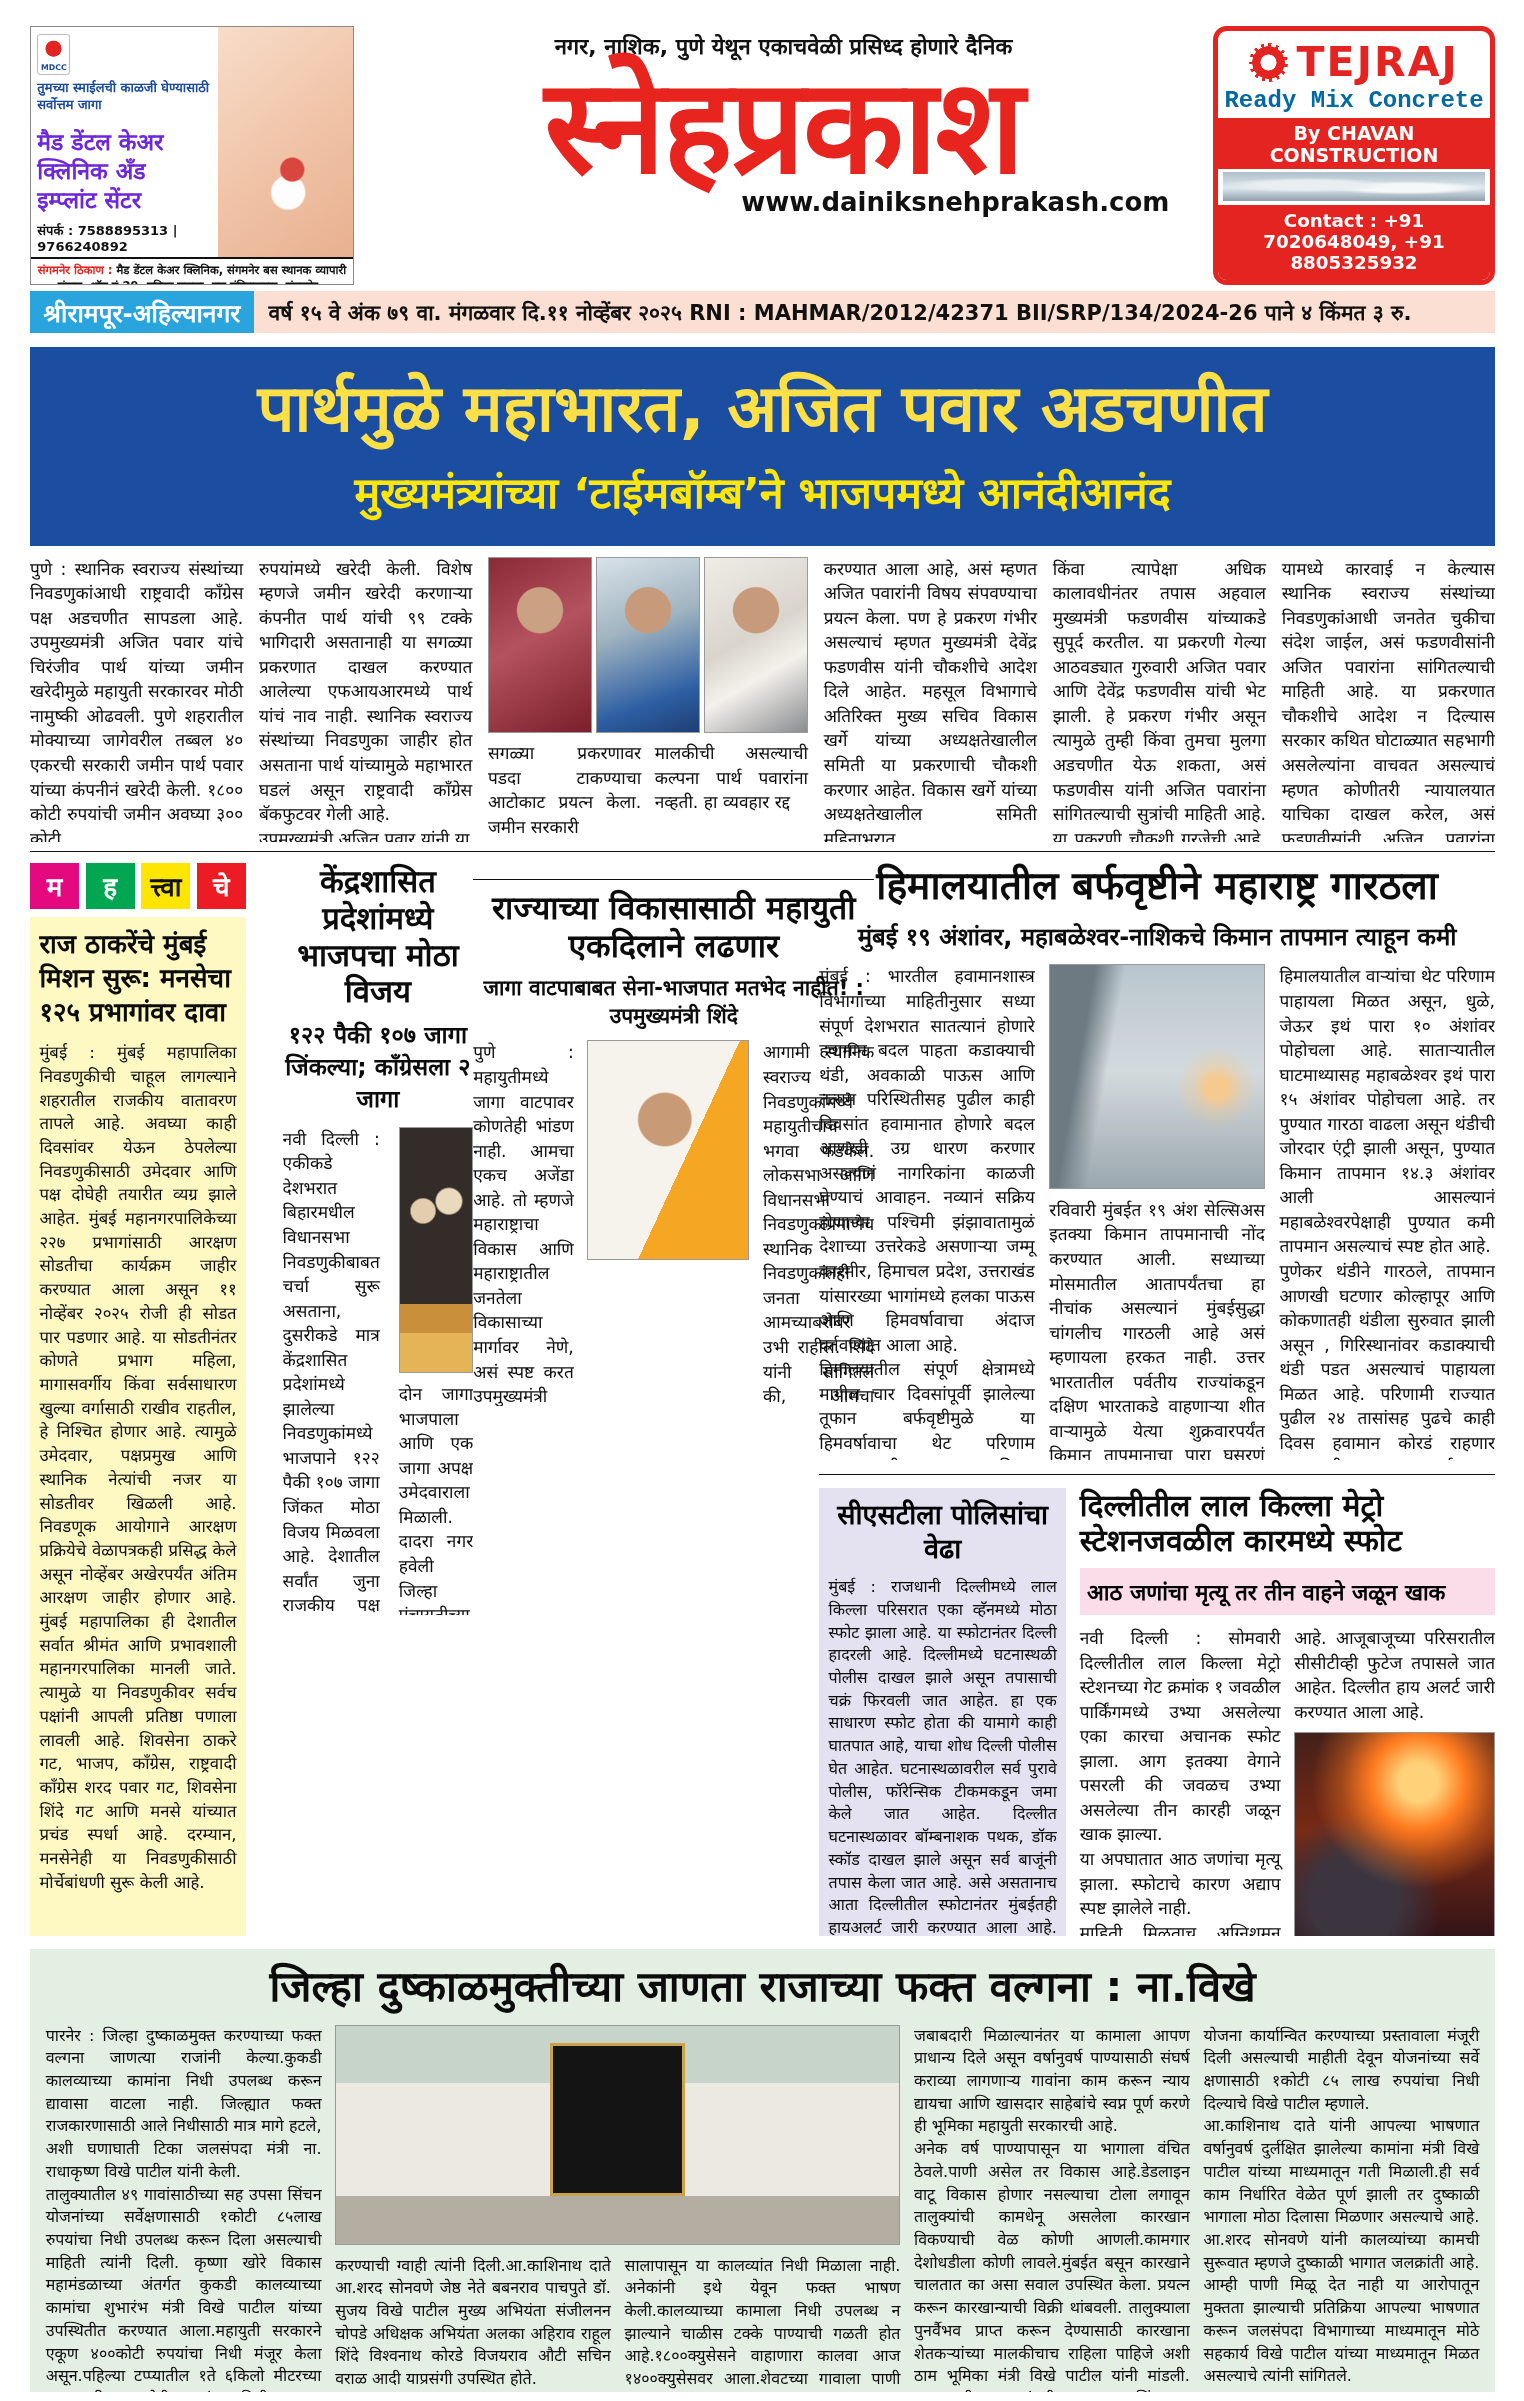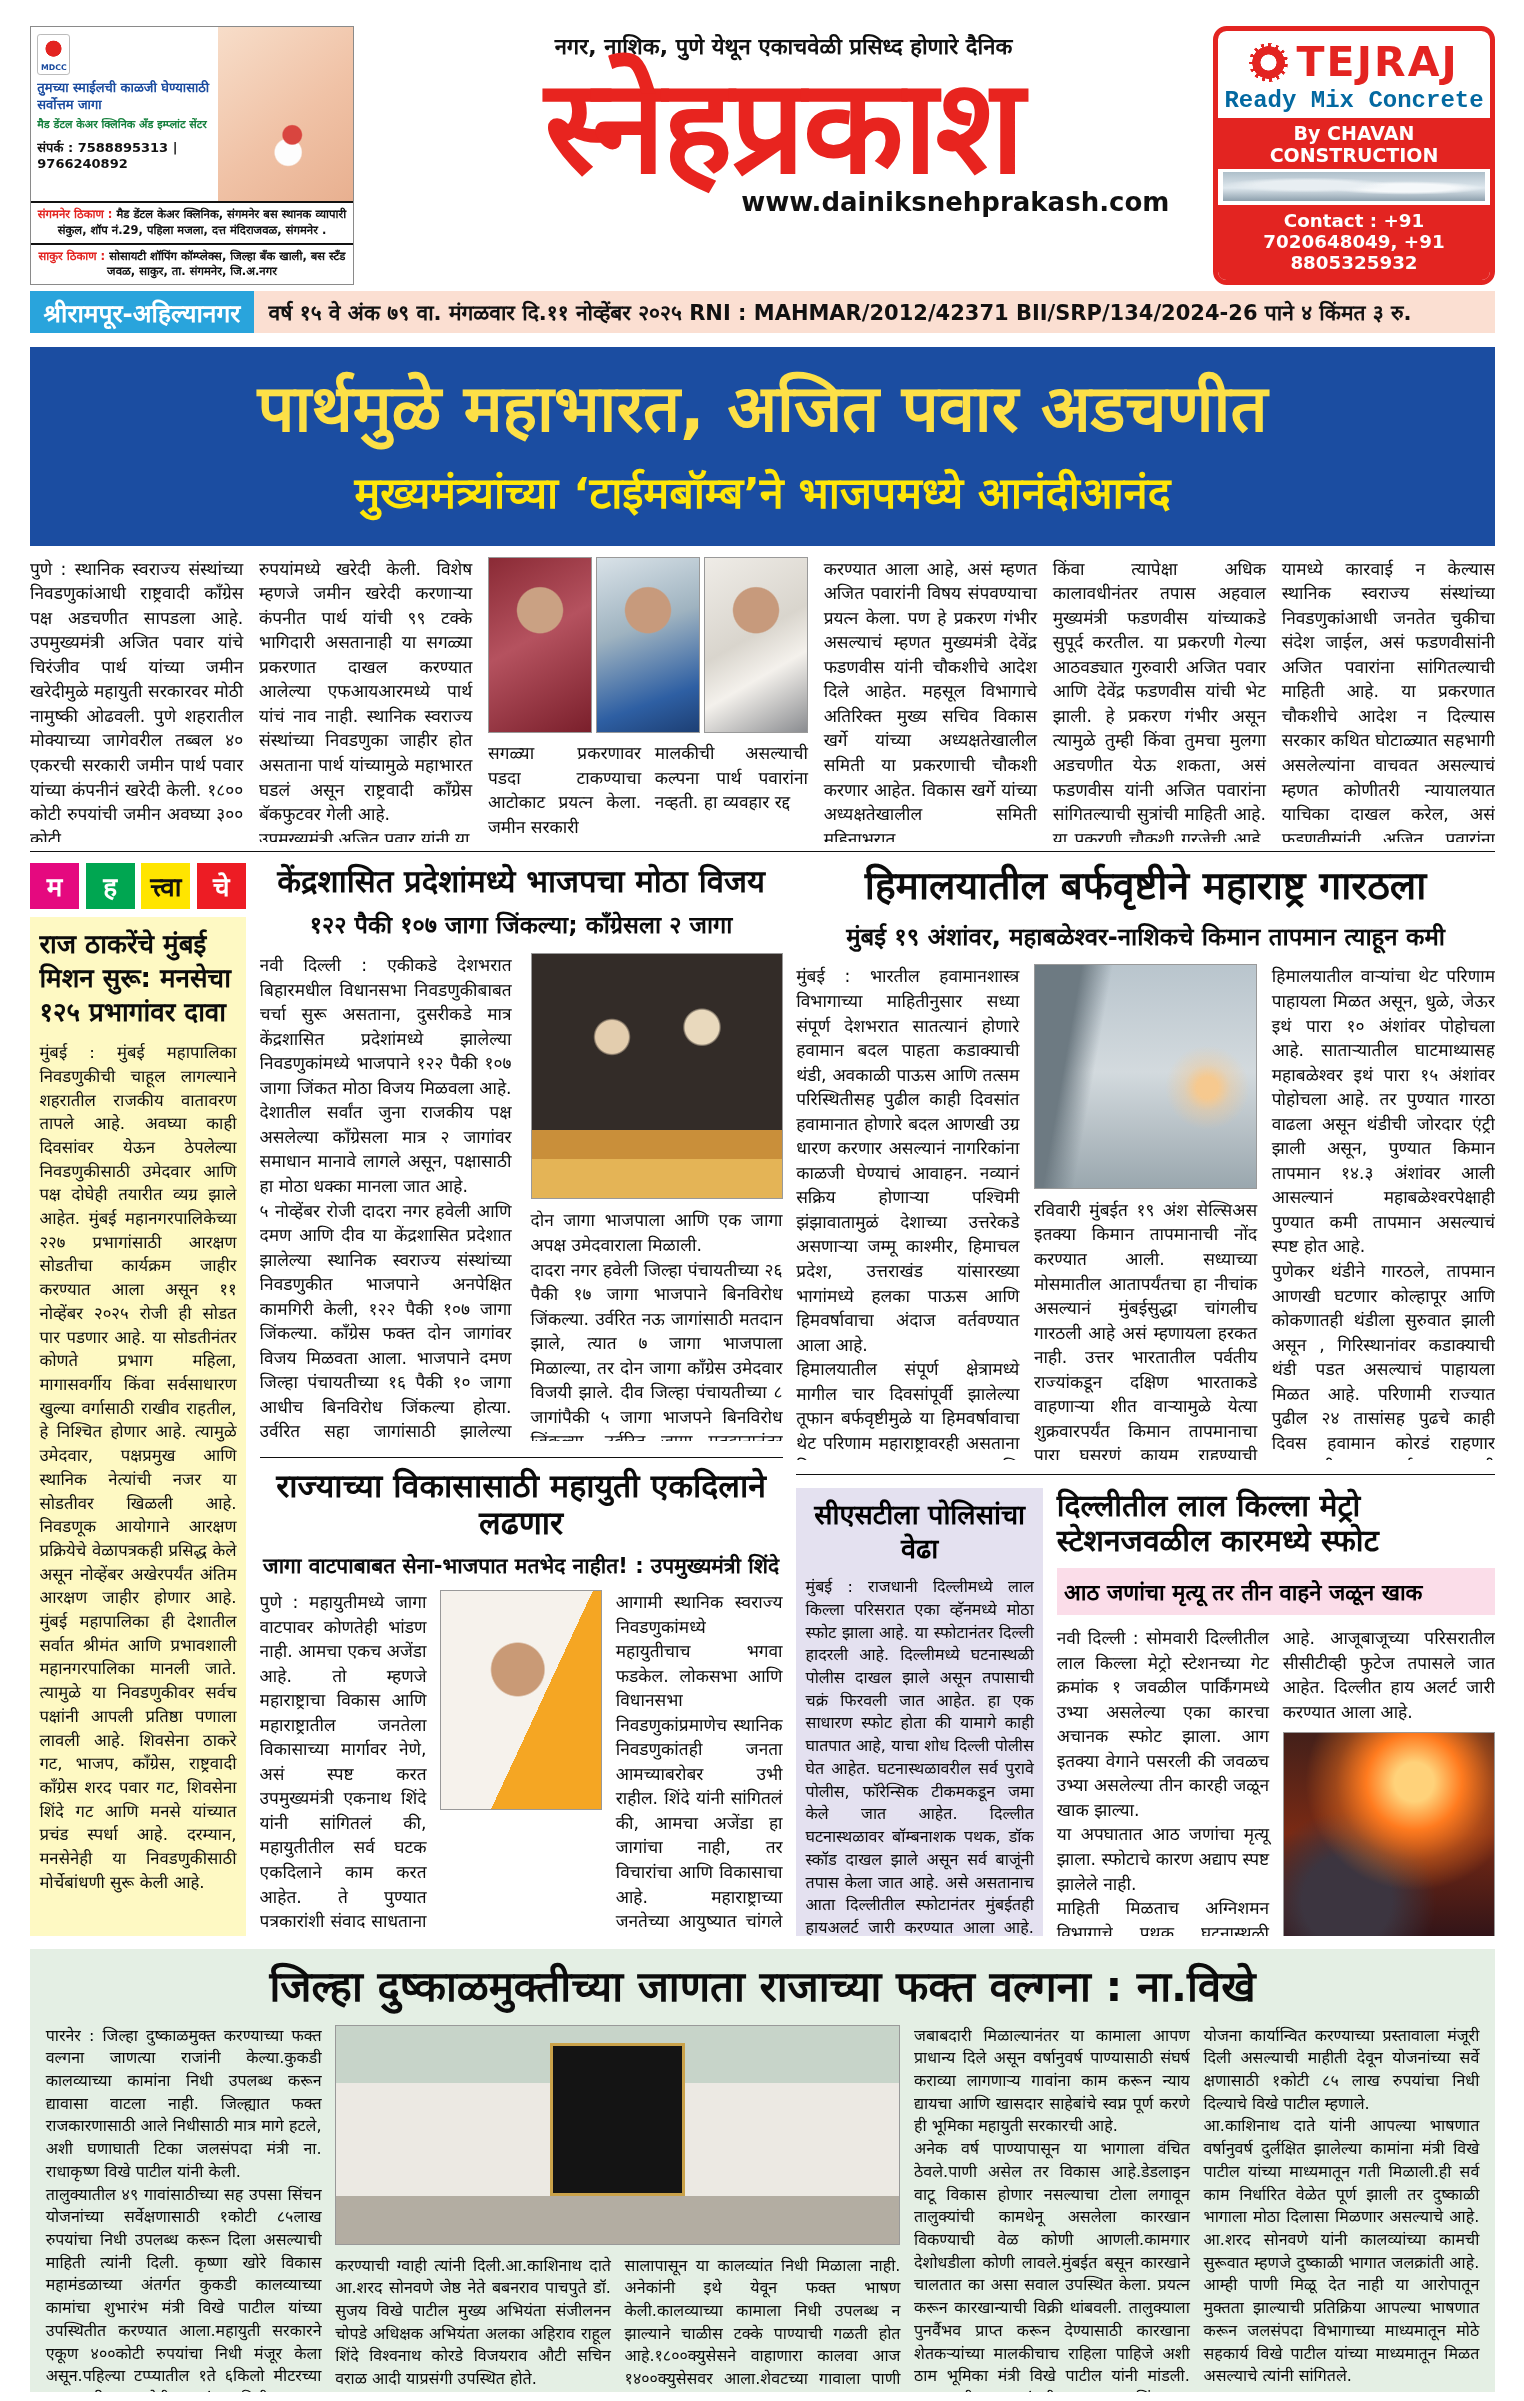--- a/index.html
+++ b/index.html
@@ -14,21 +14,21 @@
     width:324px; border:1px solid #8a8a8a; background:#fff;
     display:flex; flex-direction:column; font-size:11.5px; overflow:hidden;
   }
   .dental-top { display:flex; flex:1; }
   .dental-left { width:58%; padding:7.3px 6.3px 3.1px; }
   .mdcc-logo { width:33px; height:41px; border:0.5px solid #bbb; border-radius:3.1px;
     display:flex; flex-direction:column; align-items:center; justify-content:flex-end;
     padding-bottom:2.1px; font-size:7.8px; font-weight:bold; color:#1a4b9f;
     background: radial-gradient(circle at 50% 35%, #e32421 0 26%, transparent 28%), #fff; }
   .dental-blue { color:#1a4b9f; font-weight:bold; font-size:13px; line-height:1.3; margin-top:5.2px; }
-  .dental-red { color:#15803d; font-weight:bold; font-size:11px; line-height:1.25; margin-top:4px; }
+  .dental-red { color:#6d28d9; font-weight:bold; font-size:23px; line-height:1.25; margin-top:14px; }
   .dental-contact { font-weight:bold; font-size:13px; margin-top:6.3px; color:#111; }
   .dental-photo { flex:1;
     background: radial-gradient(circle at 55% 62%, #d9453f 0 7%, transparent 8%),
                 radial-gradient(circle at 52% 72%, #fdfdfd 0 9%, transparent 10%),
                 linear-gradient(140deg,#f7ddc9,#f0c2a6 55%,#e8b090); }
   .dental-loc { border-top:2.6px solid #111; padding:4.2px 5.2px; font-size:11.5px; line-height:1.35; text-align:center; color:#111; font-weight:bold;}
   .loc-label { color:#e32421; font-weight:bold; }
   .masthead { flex:1; text-align:center; position:relative; padding-top:4.2px; }
   .masthead-tagline { font-size:22px; font-weight:bold; color:#111; }
   .masthead-title { font-size:131px; line-height:1.02; font-weight:bold; color:#e8241f; letter-spacing:-2.1px; }
@@ -76,21 +76,21 @@
   .middle { display:flex; gap:13.6px; margin-top:11.5px; height:1073px; overflow:hidden; }
   .sidebar { width:216px; flex:none; }
   .sidebar-letters { display:flex; gap:6.3px; height:46px; }
   .sidebar-letters .lb { flex:1; display:flex; align-items:center; justify-content:center;
     font-size:26px; font-weight:bold; color:#fff; }
   .lb-m { background:#e5097f; } .lb-h { background:#00a651; }
   .lb-tva { background:#ffe500; color:#111 !important; } .lb-che { background:#ed1c24; }
   .sidebar-article { background:#fef9c3; margin-top:7.3px; padding:11.5px 9.4px; height:1020px; overflow:hidden; }
   .sidebar-h { font-size:26px; font-weight:bold; line-height:1.3; color:#0c0c0c; }
   .sidebar-body { margin-top:11.5px; font-size:16.7px; }
-  .centercol { width:523px; flex:none; display:flex; flex-direction:column; }
+  .centercol { width:523px; flex:none; display:flex; flex-direction:row;margin-left:23px; }
   .rightcol { flex:1; display:flex; flex-direction:column; }
   .story-h { font-weight:bold; color:#0c0c0c; line-height:1.18; }
   .bjp .story-h { font-size:31px; text-align:center; }
   .story-sub { font-weight:bold; color:#0c0c0c; text-align:center; }
   .bjp .story-sub { font-size:23.5px; margin-top:8.4px; }
   .bjp-body { display:grid; grid-template-columns:1fr 1fr; gap:0 19px; margin-top:12.6px; height:488px; overflow:hidden; }
   .bjp-colB { display:flex; flex-direction:column; }
   .ph-modishah { height:246px; flex:none; margin-bottom:9.4px;
     background: radial-gradient(circle at 68% 30%, #e9d9bd 0 7%, transparent 8%),
       radial-gradient(circle at 32% 34%, #e3cdae 0 7%, transparent 8%),

